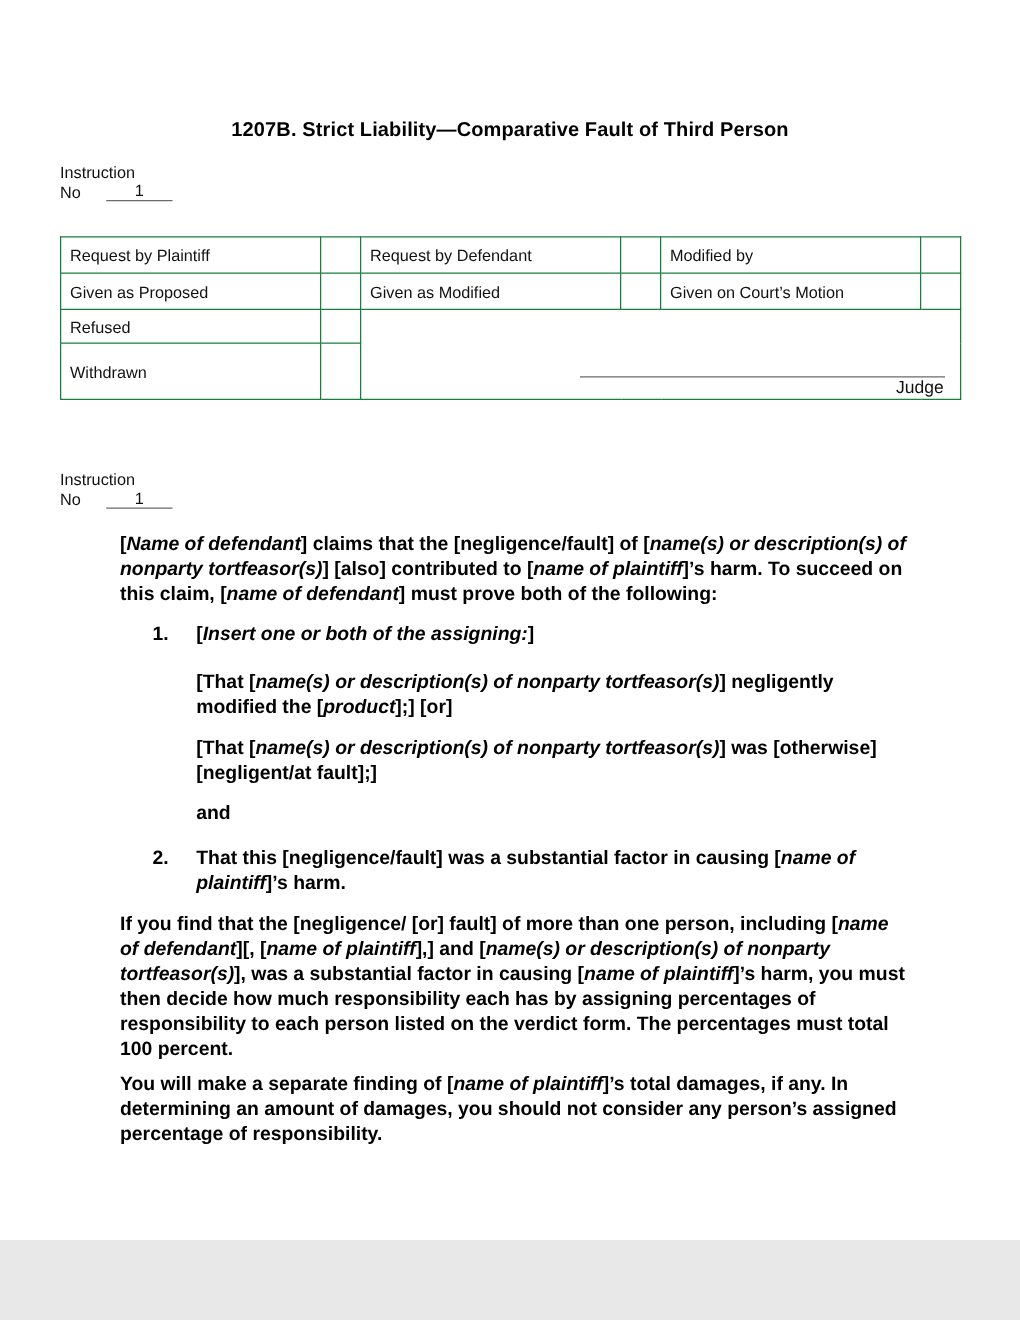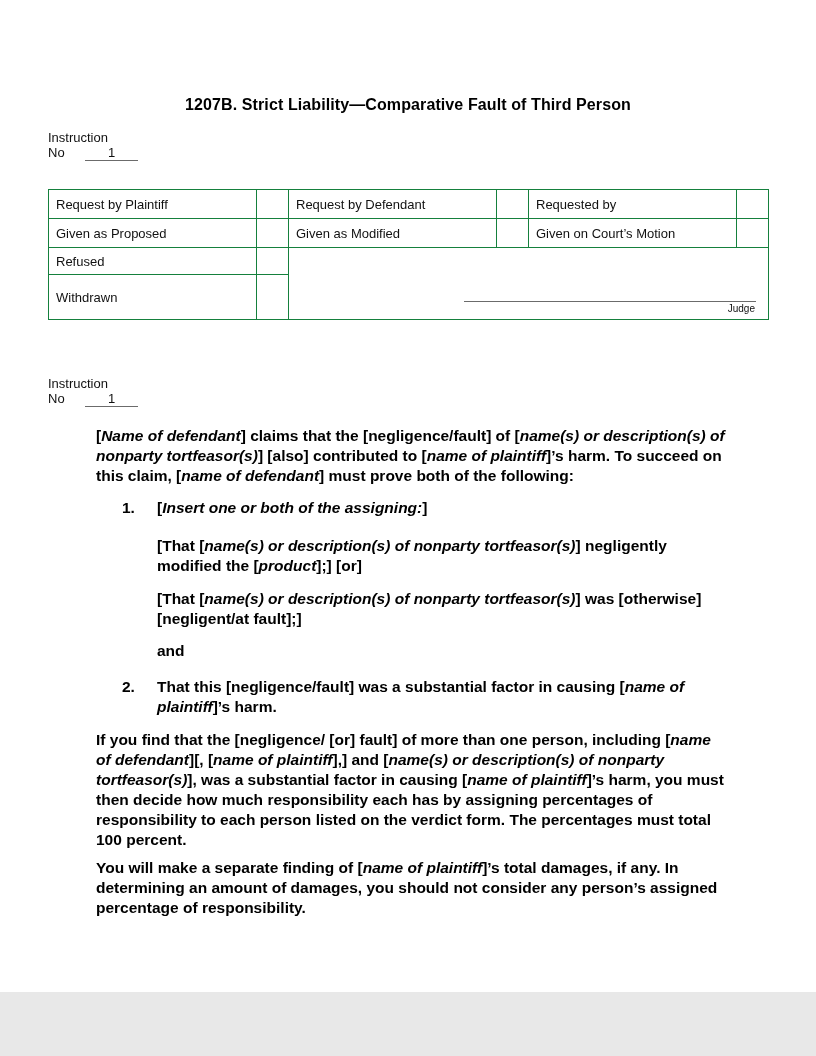--- a/index.html
+++ b/index.html
@@ -28,21 +28,21 @@
   }
 
   
   .instr {
     position: absolute;
     left: 48px;
     font-size: 13px;
     line-height: 15px;
     color: #111;
   }
-  .instr-no-row { display: flex; align-items: flex-start; }
+  .instr-no-row { display: flex; align-items: center; }
   .no-label { display: inline-block; width: 37px; }
   .no-field {
     display: inline-block;
     width: 53px;
     text-align: center;
     border-bottom: 1px solid #6b6b6b;
   }
 
   
   .disposition-table {
@@ -73,21 +73,21 @@
     right: 12px;
     bottom: 3px;
     width: 292px;
   }
   .sig-line {
     height: 12px;
     border-bottom: 1px solid #6b6b6b;
   }
   .judge-label {
     text-align: right;
-    font-size: 10px;
+    font-size: 14px;
     line-height: 14px;
     padding-right: 1px;
   }
 
   
   .body-text {
     position: absolute;
     left: 96px;
     top: 426px;
     width: 630px;
@@ -138,21 +138,21 @@
         <col style="width:32px">
       <col style="width:208px">
         <col style="width:32px">
     </colgroup>
     <tbody>
       <tr class="r1">
         <td class="lbl">Request by Plaintiff</td>
         <td class="chk"></td>
         <td class="lbl">Request by Defendant</td>
         <td class="chk"></td>
-        <td class="lbl">Requested by</td>
+        <td class="lbl">Modified by</td>
         <td class="chk"></td>
       </tr>
       <tr class="r2">
         <td class="lbl">Given as Proposed</td>
         <td class="chk"></td>
         <td class="lbl">Given as Modified</td>
         <td class="chk"></td>
         <td class="lbl">Given on Court’s Motion</td>
         <td class="chk"></td>
       </tr>

